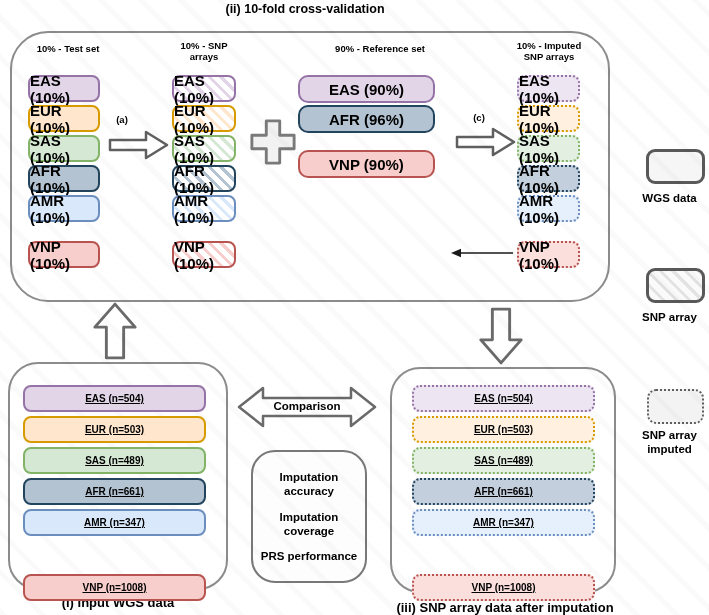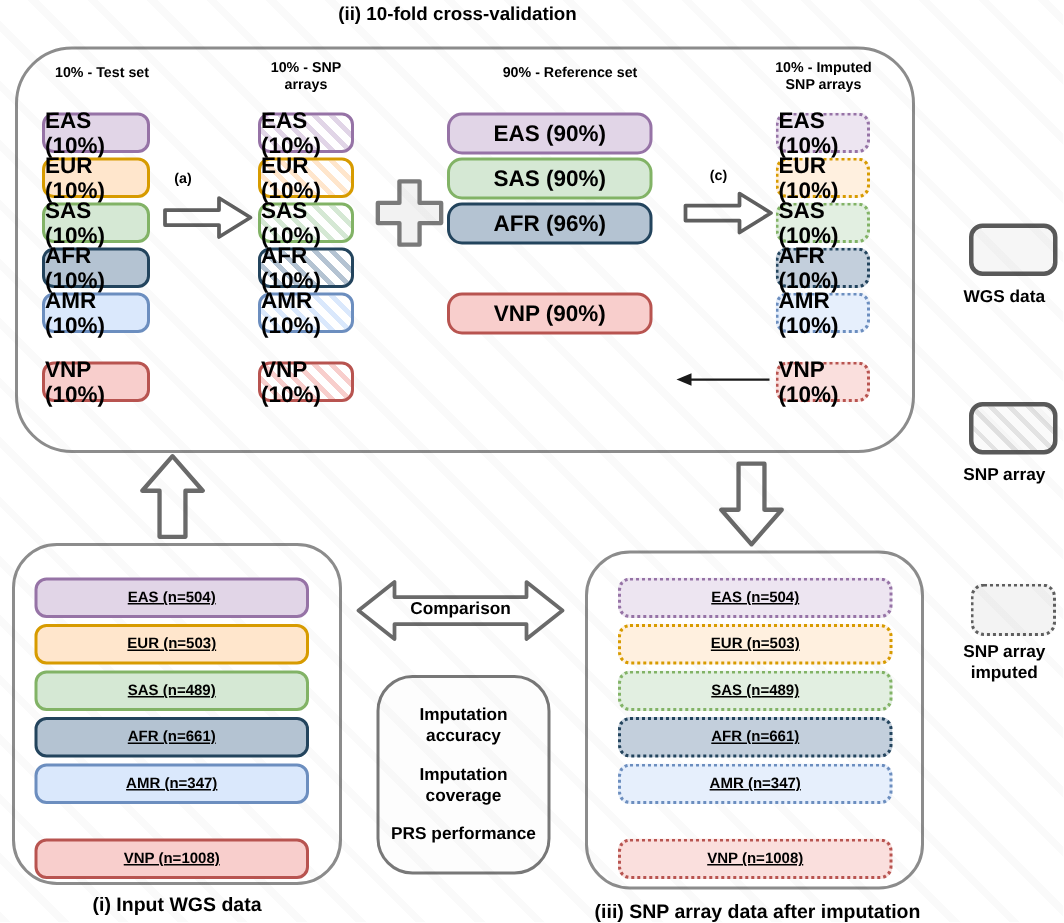--- a/index.html
+++ b/index.html
@@ -30,25 +30,25 @@
     height:27px;flex:0 0 27px;border-radius:8px;display:flex;align-items:center;justify-content:center;
     font-weight:bold;font-size:15px;box-sizing:border-box;position:relative;z-index:2;
   }
   .solid{background:var(--fill);border:2px solid var(--border);}
   .hatch{background:repeating-linear-gradient(45deg,var(--fill) 0 3px,#ffffff 3px 8px);border:2px solid var(--border);}
   .dotted{background:var(--light);border:2px dotted var(--border);}
   .col .box:last-child{margin-top:16px;}
 
   .col-ref .box{flex:0 0 28px;height:28px;border-radius:10px;}
   .col-ref{gap:2px;}
-  .col-ref .box:last-child{margin-top:30px;border-width:2.5px;}
+  .col-ref .box:last-child{margin-top:15px;border-width:2.5px;}
 
   .col-wide{gap:4px;text-decoration:underline;}
   .col-wide .box{font-size:10px;}
-  .col-wide .box:last-child{margin-top:19px;text-align:right;}
+  .col-wide .box:last-child{margin-top:34px;text-align:right;}
 
   .container-frame{border:2.5px solid #8C8C8C;border-radius:38px;background:transparent;}
   .small-frame{border:2.5px solid #8C8C8C;border-radius:30px;}
 
   .header{font-weight:bold;font-size:9.5px;line-height:11px;text-align:center;}
   .caption{font-weight:bold;font-size:13px;text-align:center;}
   .arrow-label{font-weight:bold;font-size:9.5px;text-align:center;}
 
   .legend-box{border-radius:9px;}
   .legend-label{font-weight:bold;font-size:11.5px;text-align:center;line-height:14px;}
@@ -105,21 +105,20 @@
   <div class="box hatch pop-amr">AMR (10%)</div>
   <div class="box hatch pop-vnp">VNP (10%)</div>
 </div>
 
 <svg class="abs" style="left:249px;top:118px;" width="48" height="48" viewBox="0 0 50 50">
   <polygon points="18,3 32,3 32,18 47,18 47,32 32,32 32,47 18,47 18,32 3,32 3,18 18,18" fill="#F2F2F2" stroke="#7a7a7a" stroke-width="3" stroke-linejoin="round"></polygon>
 </svg>
 
 <div class="col col-ref" style="left:298px;top:75px;width:137px;">
   <div class="box solid pop-eas">EAS (90%)</div>
-  <div class="box solid pop-sas">SAS (90%)</div>
   <div class="box solid pop-afr">AFR (96%)</div>
   <div class="box solid pop-vnp">VNP (90%)</div>
 </div>
 
 <div class="abs arrow-label" style="left:459px;top:112px;width:40px;">(c)</div>
 <svg class="abs" style="left:455px;top:126px;" width="62" height="32" viewBox="0 0 62 32">
   <polygon points="2,11 38,11 38,3 59,16 38,29 38,21 2,21" fill="#ffffff" stroke="#5f5f5f" stroke-width="2.5" stroke-linejoin="round"></polygon>
 </svg>
 
 <div class="col" style="left:517px;top:75px;width:63px;">

